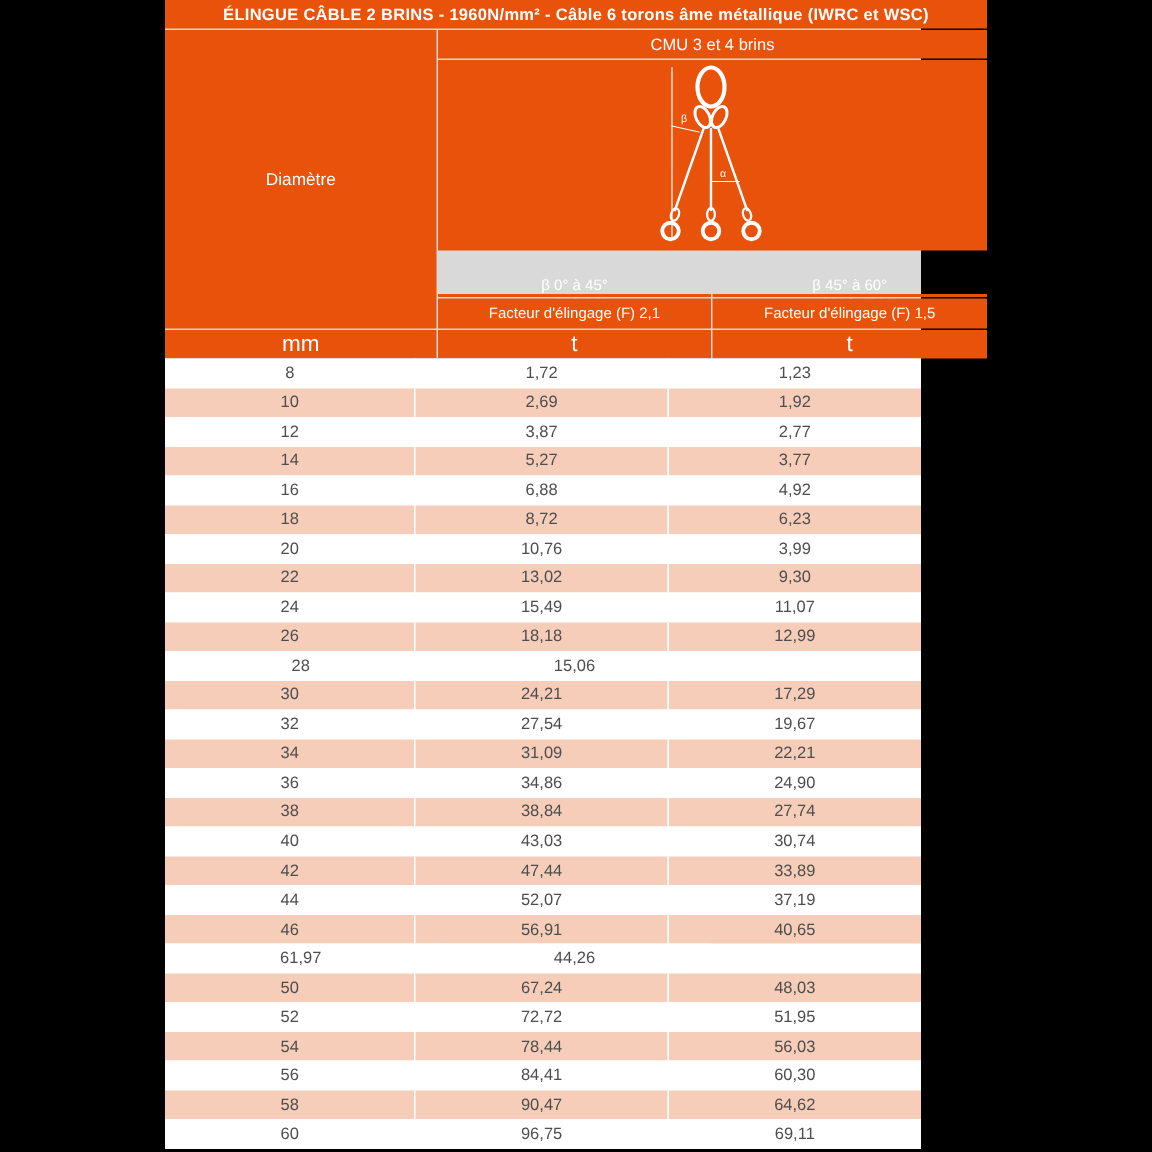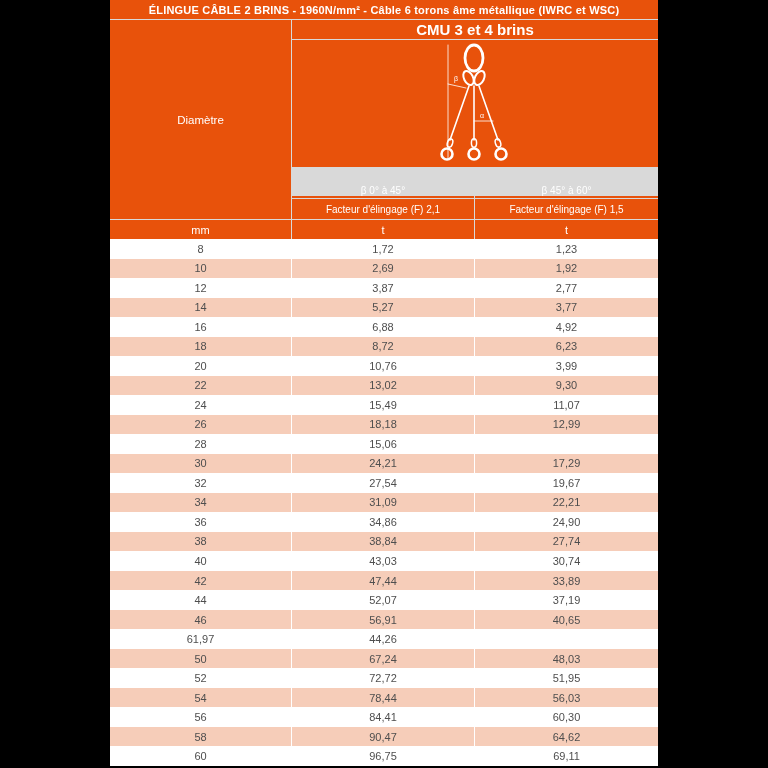--- a/index.html
+++ b/index.html
@@ -1,37 +1,37 @@
 <!DOCTYPE html>
 <html style="--background: #000000; --orange: #E8520B; --stripe: #F6CDB9; --row_white: #FFFFFF; --header_text: #FFFFFF; --data_text: #4E4E4E; --divider: #FFFFFF;"><head>
 <meta charset="utf-8">
 <style>
   * { box-sizing: border-box; margin: 0; padding: 0; }
   html, body { background: #000; }
   body { width: 768px; height: 768px; font-family: "Liberation Sans", sans-serif; }
   .page { position: relative; width: 768px; height: 768px; background: var(--background, #000); overflow: hidden; }
-  .tablewrap { position: absolute; left: 110px; top: 0; width: 548px; height: 766px; display: flex; flex-direction: column; }
+  .tablewrap { position: absolute; left: 110px; top: 0; width: 504px; height: 766px; display: flex; flex-direction: column; }
 
   .hgrid {
     display: grid;
     grid-template-columns: 181px 182px 183px;
     grid-template-rows: 19px 19px 127px 30px 20px 19px;
     gap: 1px;
     background: rgba(255,255,255,0.85);
     height: 239px;
     flex: none;
   }
   .hc { background: var(--orange, #E8520B); color: #fff; display: flex; align-items: center; justify-content: center; text-align: center; }
   .title-cell   { grid-column: 1 / 4; grid-row: 1; font-weight: bold; font-size: 11px; letter-spacing: 0.2px; }
   .diam-cell    { grid-column: 1; grid-row: 2 / 6; font-size: 11.5px; }
-  .cmu-cell     { grid-column: 2 / 4; grid-row: 2; font-size: 15px; font-weight: bold; }
+  .cmu-cell     { grid-column: 2 / 4; grid-row: 2; font-size: 11px; }
   .diagram-cell { grid-column: 2 / 4; grid-row: 3; }
   .angle-cell   { grid-row: 4; flex-direction: column; font-size: 10px; line-height: 1.35; margin-top: 28px; }
   .fact-cell    { grid-row: 5; font-size: 10px; }
-  .unit-cell    { grid-row: 6; font-size: 11px; }
+  .unit-cell    { grid-row: 6; font-size: 15px; }
 
   .data { flex: 1; display: flex; flex-direction: column; background: #fff; }
   .drow { flex: 1; display: flex; }
   .dcell { display: flex; align-items: center; justify-content: center; font-size: 11px; color: var(--data_text, #4E4E4E); background: #fff; }
   .dcell:nth-child(1) { width: 181px; }
   .dcell:nth-child(2) { width: 183px; border-left: 1px solid #fff; }
   .dcell:nth-child(3) { width: 184px; border-left: 1px solid #fff; }
   .drow.stripe .dcell { background: var(--stripe, #F6CDB9); }
 
   svg text { font-family: "Liberation Sans", sans-serif; }

